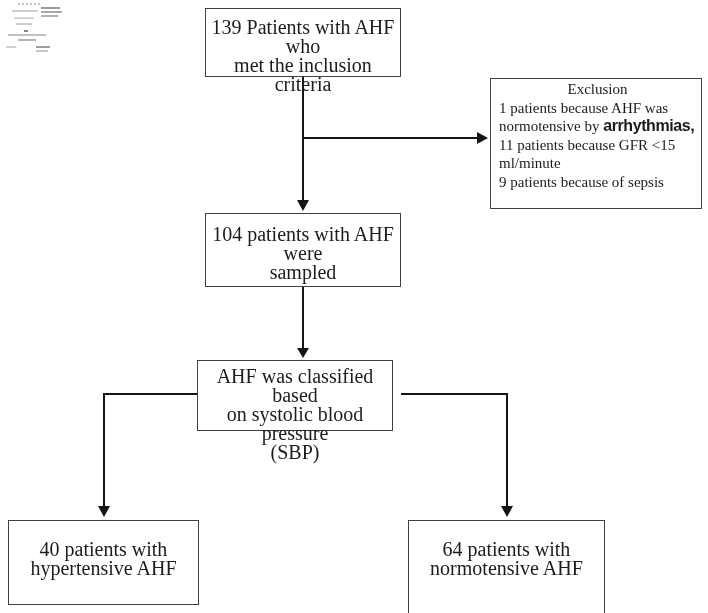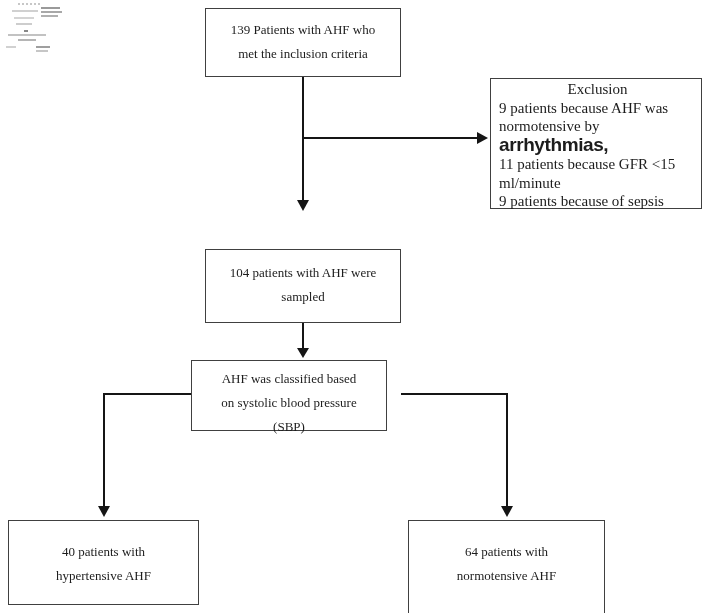--- a/index.html
+++ b/index.html
@@ -15,34 +15,34 @@
     background:var(--background);
     font-family:"Liberation Serif","DejaVu Serif",serif;
     color:var(--text);
     overflow:hidden;
   }
   .box{
     position:absolute;
     box-sizing:border-box;
     border:1px solid var(--box-border);
     background:#ffffff;
-    font-size:13px;
-    line-height:24px;
+    font-size:20px;
+    line-height:19px;
   }
   .box .centered{
     text-align:center;
     white-space:pre-line;
   }
   #exclusion-box{font-size:15px;line-height:18.5px;}
   #exclusion-box .title{text-align:center;}
   #exclusion-box .line{text-align:left;}
   .emph{
     font-family:"Liberation Sans","DejaVu Sans",sans-serif;
     font-weight:700;
-    font-size:19px;
+    font-size:16px;
     letter-spacing:-0.4px;
   }
   svg.overlay{
     position:absolute;left:0;top:0;
     pointer-events:none;
   }
 </style>
 </head>
 <body>
 
@@ -87,33 +87,33 @@
     </g>
   </svg>
 
   <div class="box" id="enrolled-box" style="left:205px;top:8px;width:196px;height:69px;padding-top:9px;">
     <div class="centered">139 Patients with AHF who
 met the inclusion criteria</div>
   </div>
 
   <div class="box" id="exclusion-box" style="left:490px;top:78px;width:212px;height:131px;padding:1px 5px 0 8px;">
     <div class="title">Exclusion</div>
-    <div class="line">9 patients because AHF was</div>
+    <div class="line">1 patients because AHF was</div>
     <div class="line"><span>normotensive by </span><span class="emph">arrhythmias,</span></div>
     <div class="line">11 patients because GFR &lt;15</div>
     <div class="line">ml/minute</div>
     <div class="line">9 patients because of sepsis</div>
   </div>
 
-  <div class="box" id="sampled-box" style="left:205px;top:213px;width:196px;height:74px;padding-top:11px;margin-top:36px;">
+  <div class="box" id="sampled-box" style="left:205px;top:213px;width:196px;height:74px;padding-top:11px;">
     <div class="centered">104 patients with AHF were
 sampled</div>
   </div>
 
-  <div class="box" id="classified-box" style="left:191px;top:360px;width:196px;height:71px;padding-top:6px;">
+  <div class="box" id="classified-box" style="left:197px;top:360px;width:196px;height:71px;padding-top:6px;">
     <div class="centered">AHF was classified based
 on systolic blood pressure
 (SBP)</div>
   </div>
 
   <div class="box" id="hypertensive-box" style="left:8px;top:520px;width:191px;height:85px;padding-top:19px;">
     <div class="centered">40 patients with
 hypertensive AHF</div>
   </div>
 

